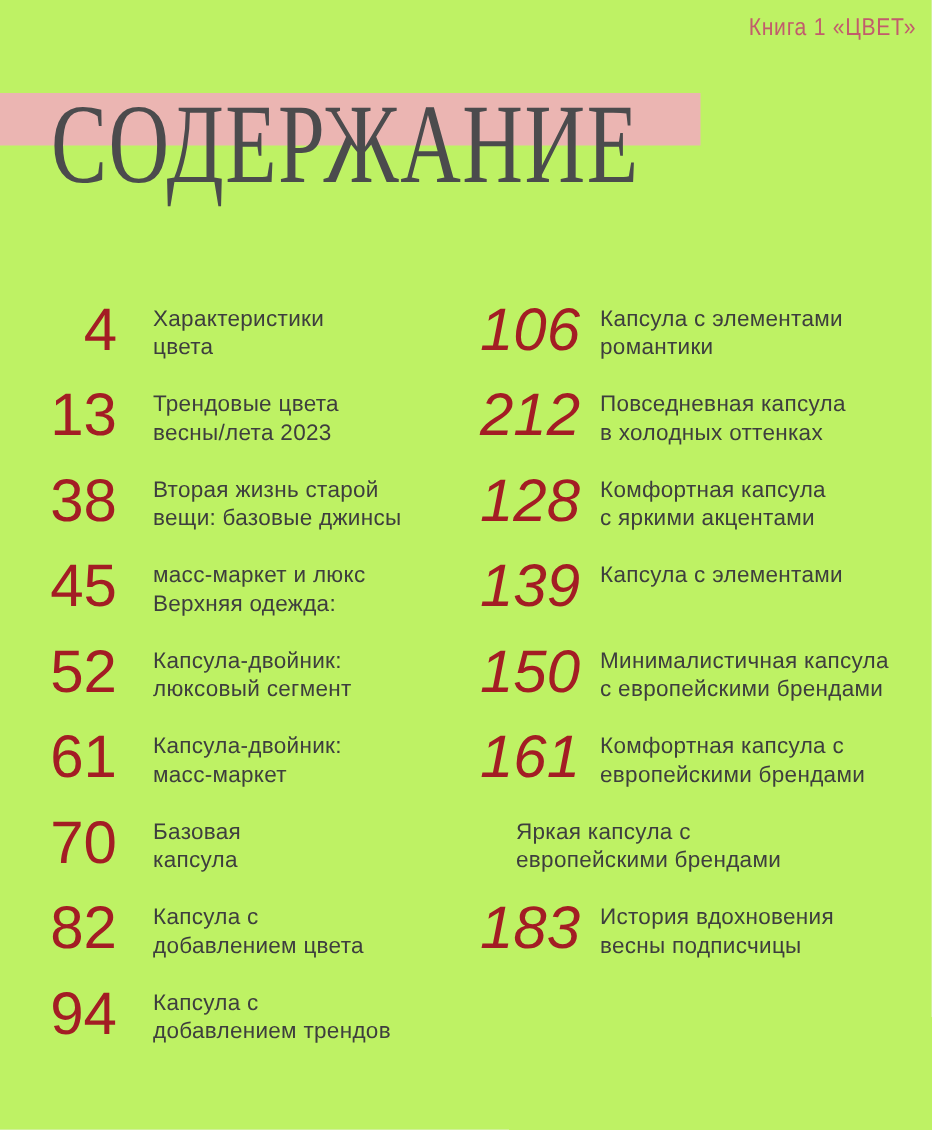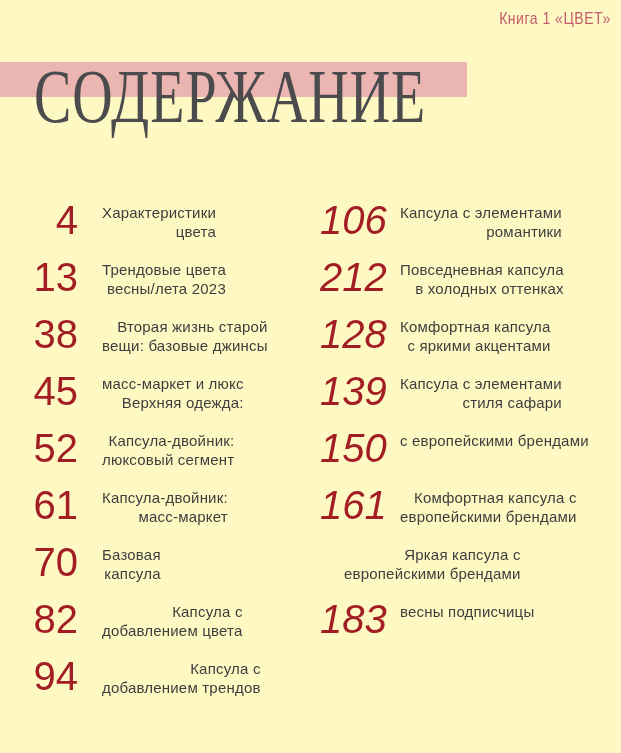--- a/index.html
+++ b/index.html
@@ -5,21 +5,21 @@
   html,body { margin:0; padding:0; }
   body {
     width:621px; height:753px;
     background:#f0eff0;
     font-family:"Liberation Sans", sans-serif;
     -webkit-font-smoothing:antialiased;
   }
   .page {
     position:relative;
     width:621px; height:753px;
-    background:#fef9c3;
+    background:#bef264;
     overflow:hidden;
   }
   .edition {
     position:absolute;
     top:9px; right:10px;
     font-size:15px;
     font-weight:400;
     color:#c25c6c;
     letter-spacing:0.5px;
     transform:scale(0.94,1.08);
@@ -70,21 +70,20 @@
   }
   .col-left  .num { width:48px; }
   .col-right .num { width:56px;font-style:italic; }
   .label {
     margin-left:24px;
     margin-top:3px;
     font-size:15px;
     line-height:19px;
     color:#3e3e3e;
     letter-spacing:0.2px;
-    text-align:right;
   }
   .label span { display:block; white-space:nowrap; }
 </style>
 </head>
 <body>
 
 <div class="page">
 
   <div class="edition">Книга 1 «ЦВЕТ»</div>
 
@@ -188,27 +187,27 @@
     <div class="label">
       <span>Комфортная капсула</span>
       <span>с яркими акцентами</span>
     </div>
   </div>
 
   <div class="row">
     <div class="num">139</div>
     <div class="label">
       <span>Капсула с элементами</span>
-      <span>стиля сафари</span>
     </div>
   </div>
 
   <div class="row">
     <div class="num">150</div>
     <div class="label">
+      <span>Минималистичная капсула</span>
       <span>с европейскими брендами</span>
     </div>
   </div>
 
   <div class="row">
     <div class="num">161</div>
     <div class="label">
       <span>Комфортная капсула с</span>
       <span>европейскими брендами</span>
     </div>
@@ -217,18 +216,19 @@
   <div class="row">
     <div class="label">
       <span>Яркая капсула с</span>
       <span>европейскими брендами</span>
     </div>
   </div>
 
   <div class="row">
     <div class="num">183</div>
     <div class="label">
+      <span>История вдохновения</span>
       <span>весны подписчицы</span>
     </div>
   </div>
 </div>
 
 </div>
 
 </body></html>

